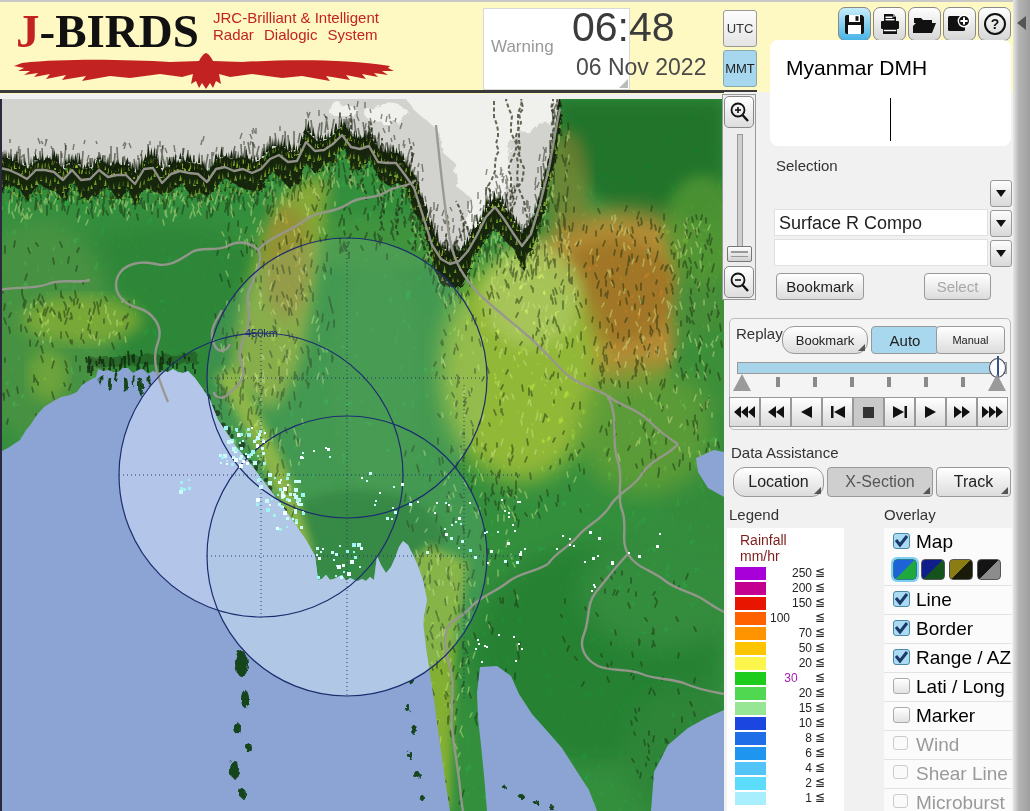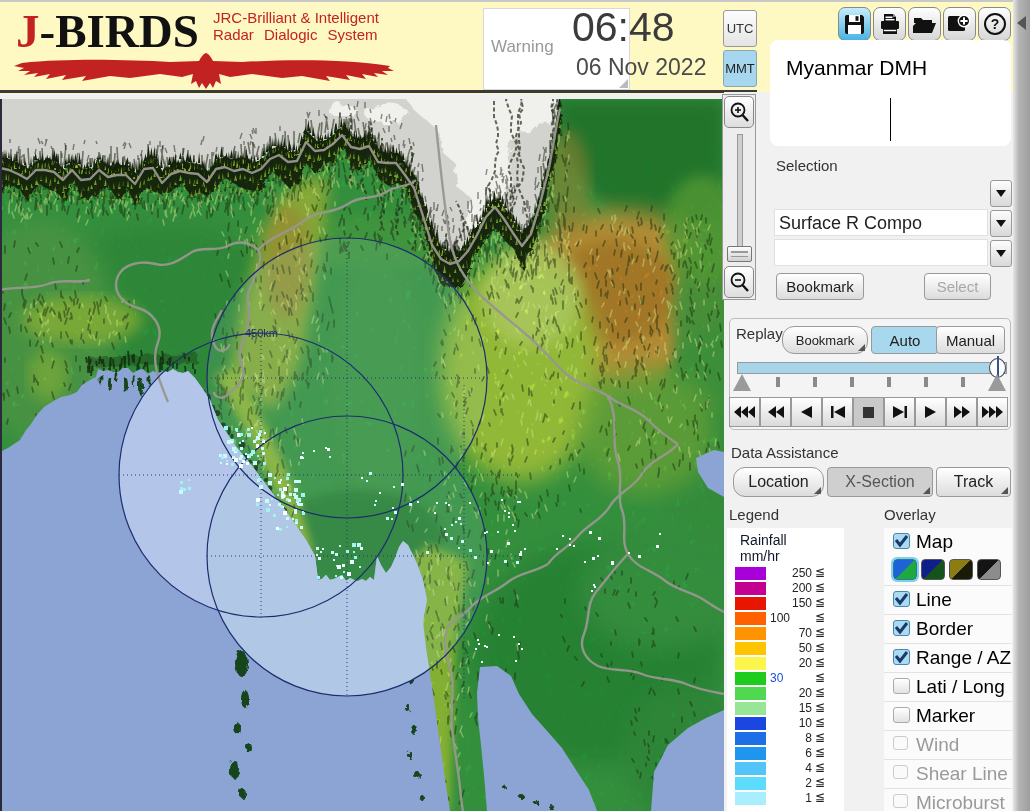--- a/index.html
+++ b/index.html
@@ -501,21 +501,21 @@
 <div style="position:absolute;left:774px;top:239px;width:214px;height:27px;background:#fff;border:1px solid #e0e0e0;font-size:18px;color:#222;line-height:27px;padding-left:8px;box-sizing:border-box"></div>
 <div style="position:absolute;left:990px;top:240px;width:20px;height:25px;background:linear-gradient(#fdfdfd,#d8d8d8);border:1px solid #999;border-radius:3px;display:flex;align-items:center;justify-content:center">
       <div style="width:0;height:0;border-left:5px solid transparent;border-right:5px solid transparent;border-top:7px solid #111"></div>
     </div>
 <div style="position:absolute;left:776px;top:273px;width:86px;height:25px;background:linear-gradient(#ffffff,#dcdcdc);border:1px solid #999;border-radius:4px;display:flex;align-items:center;justify-content:center;font-size:15px;color:#222">Bookmark</div>
 <div style="position:absolute;left:924px;top:273px;width:65px;height:25px;background:linear-gradient(#ffffff,#dcdcdc);border:1px solid #999;border-radius:4px;display:flex;align-items:center;justify-content:center;font-size:15px;color:#a8a8a8">Select</div>
 <div style="position:absolute;left:729px;top:318px;width:280px;height:110px;border:1px solid #bbb;border-radius:5px;background:#f4f4f4"></div>
 <div style="position:absolute;left:736px;top:325px;font-size:15px;color:#333">Replay</div>
 <div style="position:absolute;left:782px;top:326px;width:84px;height:26px;background:linear-gradient(#ffffff,#dcdcdc);border:1px solid #999;border-radius:12px;display:flex;align-items:center;justify-content:center;font-size:13px;color:#222">Bookmark<div style="position:absolute;right:2px;bottom:2px;width:0;height:0;border-left:7px solid transparent;border-bottom:7px solid #555"></div></div>
 <div style="position:absolute;left:871px;top:326px;width:66px;height:26px;background:#a8d8ee;border:1px solid #999;border-radius:4px;display:flex;align-items:center;justify-content:center;font-size:15px;color:#222">Auto</div>
-<div style="position:absolute;left:936px;top:326px;width:67px;height:26px;background:linear-gradient(#ffffff,#dcdcdc);border:1px solid #999;border-radius:4px;display:flex;align-items:center;justify-content:center;font-size:15px;color:#222">Manual</div>
+<div style="position:absolute;left:936px;top:326px;width:67px;height:26px;background:linear-gradient(#ffffff,#dcdcdc);border:1px solid #999;border-radius:4px;display:flex;align-items:center;justify-content:center;font-size:11px;color:#222">Manual</div>
 <div style="position:absolute;left:737px;top:362px;width:270px;height:12px;background:#a8d4ea;border:1px solid #999;box-sizing:border-box"></div>
 <div style="position:absolute;left:989px;top:358px;width:17px;height:20px;background:#fdfdfd;border:1.5px solid #445;border-radius:50%;box-sizing:border-box"></div>
 <div style="position:absolute;left:997px;top:356px;width:1.5px;height:24px;background:#358"></div>
 <div style="position:absolute;left:776px;top:377px;width:4px;height:10px;background:#8a8a8a"></div>
     <div style="position:absolute;left:813px;top:377px;width:4px;height:10px;background:#8a8a8a"></div>
     <div style="position:absolute;left:850px;top:377px;width:4px;height:10px;background:#8a8a8a"></div>
     <div style="position:absolute;left:887px;top:377px;width:4px;height:10px;background:#8a8a8a"></div>
     <div style="position:absolute;left:924px;top:377px;width:4px;height:10px;background:#8a8a8a"></div>
     <div style="position:absolute;left:961px;top:377px;width:4px;height:10px;background:#8a8a8a"></div>
     <div style="position:absolute;left:733px;top:374px;width:0;height:0;border-left:9px solid transparent;border-right:9px solid transparent;border-bottom:17px solid #9a9a9a"></div>
@@ -566,21 +566,21 @@
       <svg width="22" height="12" viewBox="0 0 22 12">
         <path d="M0,0 L0,12 L7,6 Z M7,0 L7,12 L14,6 Z M14,0 L14,12 L21,6 Z" fill="#111"></path>
       </svg>
     </div>
 <div style="position:absolute;left:731px;top:444px;font-size:15px;color:#333">Data Assistance</div>
 <div style="position:absolute;left:733px;top:467px;width:89px;height:28px;background:linear-gradient(#ffffff,#dcdcdc);border:1px solid #999;border-radius:12px;display:flex;align-items:center;justify-content:center;font-size:16px;color:#222">Location<div style="position:absolute;right:2px;bottom:2px;width:0;height:0;border-left:7px solid transparent;border-bottom:7px solid #555"></div></div>
 <div style="position:absolute;left:827px;top:467px;width:104px;height:28px;background:#cfcfcf;border:1px solid #999;border-radius:4px;display:flex;align-items:center;justify-content:center;font-size:16px;color:#555">X-Section<div style="position:absolute;right:2px;bottom:2px;width:0;height:0;border-left:7px solid transparent;border-bottom:7px solid #555"></div></div>
 <div style="position:absolute;left:936px;top:467px;width:73px;height:28px;background:linear-gradient(#ffffff,#dcdcdc);border:1px solid #999;border-radius:4px;display:flex;align-items:center;justify-content:center;font-size:16px;color:#222">Track<div style="position:absolute;right:2px;bottom:2px;width:0;height:0;border-left:7px solid transparent;border-bottom:7px solid #555"></div></div>
 <div style="position:absolute;left:727px;top:528px;width:117px;height:283px;background:#fff"></div>
 <div style="position:absolute;left:729px;top:506px;font-size:15px;color:#333">Legend</div>
-<div style="position:absolute;left:740px;top:532px;font-size:14px;color:#0f172a">Rainfall<br>mm/hr</div>
+<div style="position:absolute;left:740px;top:532px;font-size:14px;color:#7f1d1d">Rainfall<br>mm/hr</div>
 <div style="position:absolute;left:735px;top:567px;width:31px;height:13px;background:#a800d8"></div>
     <div style="position:absolute;left:770px;top:566px;width:42px;text-align:right;font-size:12px;color:#222">250</div>
     <div style="position:absolute;left:815px;top:565px;font-size:12px;color:#222">≦</div>
     <div style="position:absolute;left:735px;top:582px;width:31px;height:13px;background:#c40090"></div>
     <div style="position:absolute;left:770px;top:581px;width:42px;text-align:right;font-size:12px;color:#222">200</div>
     <div style="position:absolute;left:815px;top:580px;font-size:12px;color:#222">≦</div>
     <div style="position:absolute;left:735px;top:597px;width:31px;height:13px;background:#e81500"></div>
     <div style="position:absolute;left:770px;top:596px;width:42px;text-align:right;font-size:12px;color:#222">150</div>
     <div style="position:absolute;left:815px;top:595px;font-size:12px;color:#222">≦</div>
     <div style="position:absolute;left:735px;top:612px;width:31px;height:13px;background:#ff6000"></div>
@@ -589,21 +589,21 @@
     <div style="position:absolute;left:735px;top:627px;width:31px;height:13px;background:#ff9400"></div>
     <div style="position:absolute;left:770px;top:626px;width:42px;text-align:right;font-size:12px;color:#222">70</div>
     <div style="position:absolute;left:815px;top:625px;font-size:12px;color:#222">≦</div>
     <div style="position:absolute;left:735px;top:642px;width:31px;height:13px;background:#ffc400"></div>
     <div style="position:absolute;left:770px;top:641px;width:42px;text-align:right;font-size:12px;color:#222">50</div>
     <div style="position:absolute;left:815px;top:640px;font-size:12px;color:#222">≦</div>
     <div style="position:absolute;left:735px;top:657px;width:31px;height:13px;background:#fcf64c"></div>
     <div style="position:absolute;left:770px;top:656px;width:42px;text-align:right;font-size:12px;color:#222">20</div>
     <div style="position:absolute;left:815px;top:655px;font-size:12px;color:#222">≦</div>
     <div style="position:absolute;left:735px;top:672px;width:31px;height:13px;background:#1ecc1e"></div>
-    <div style="position:absolute;left:770px;top:671px;width:42px;text-align:left;font-size:12px;color:#1d4ed8">30</div>
+    <div style="position:absolute;left:770px;top:671px;width:42px;text-align:center;font-size:12px;color:#a21caf">30</div>
     <div style="position:absolute;left:815px;top:670px;font-size:12px;color:#222">≦</div>
     <div style="position:absolute;left:735px;top:687px;width:31px;height:13px;background:#50d850"></div>
     <div style="position:absolute;left:770px;top:686px;width:42px;text-align:right;font-size:12px;color:#222">20</div>
     <div style="position:absolute;left:815px;top:685px;font-size:12px;color:#222">≦</div>
     <div style="position:absolute;left:735px;top:702px;width:31px;height:13px;background:#96e696"></div>
     <div style="position:absolute;left:770px;top:701px;width:42px;text-align:right;font-size:12px;color:#222">15</div>
     <div style="position:absolute;left:815px;top:700px;font-size:12px;color:#222">≦</div>
     <div style="position:absolute;left:735px;top:717px;width:31px;height:13px;background:#1c46e0"></div>
     <div style="position:absolute;left:770px;top:716px;width:42px;text-align:right;font-size:12px;color:#222">10</div>
     <div style="position:absolute;left:815px;top:715px;font-size:12px;color:#222">≦</div>

